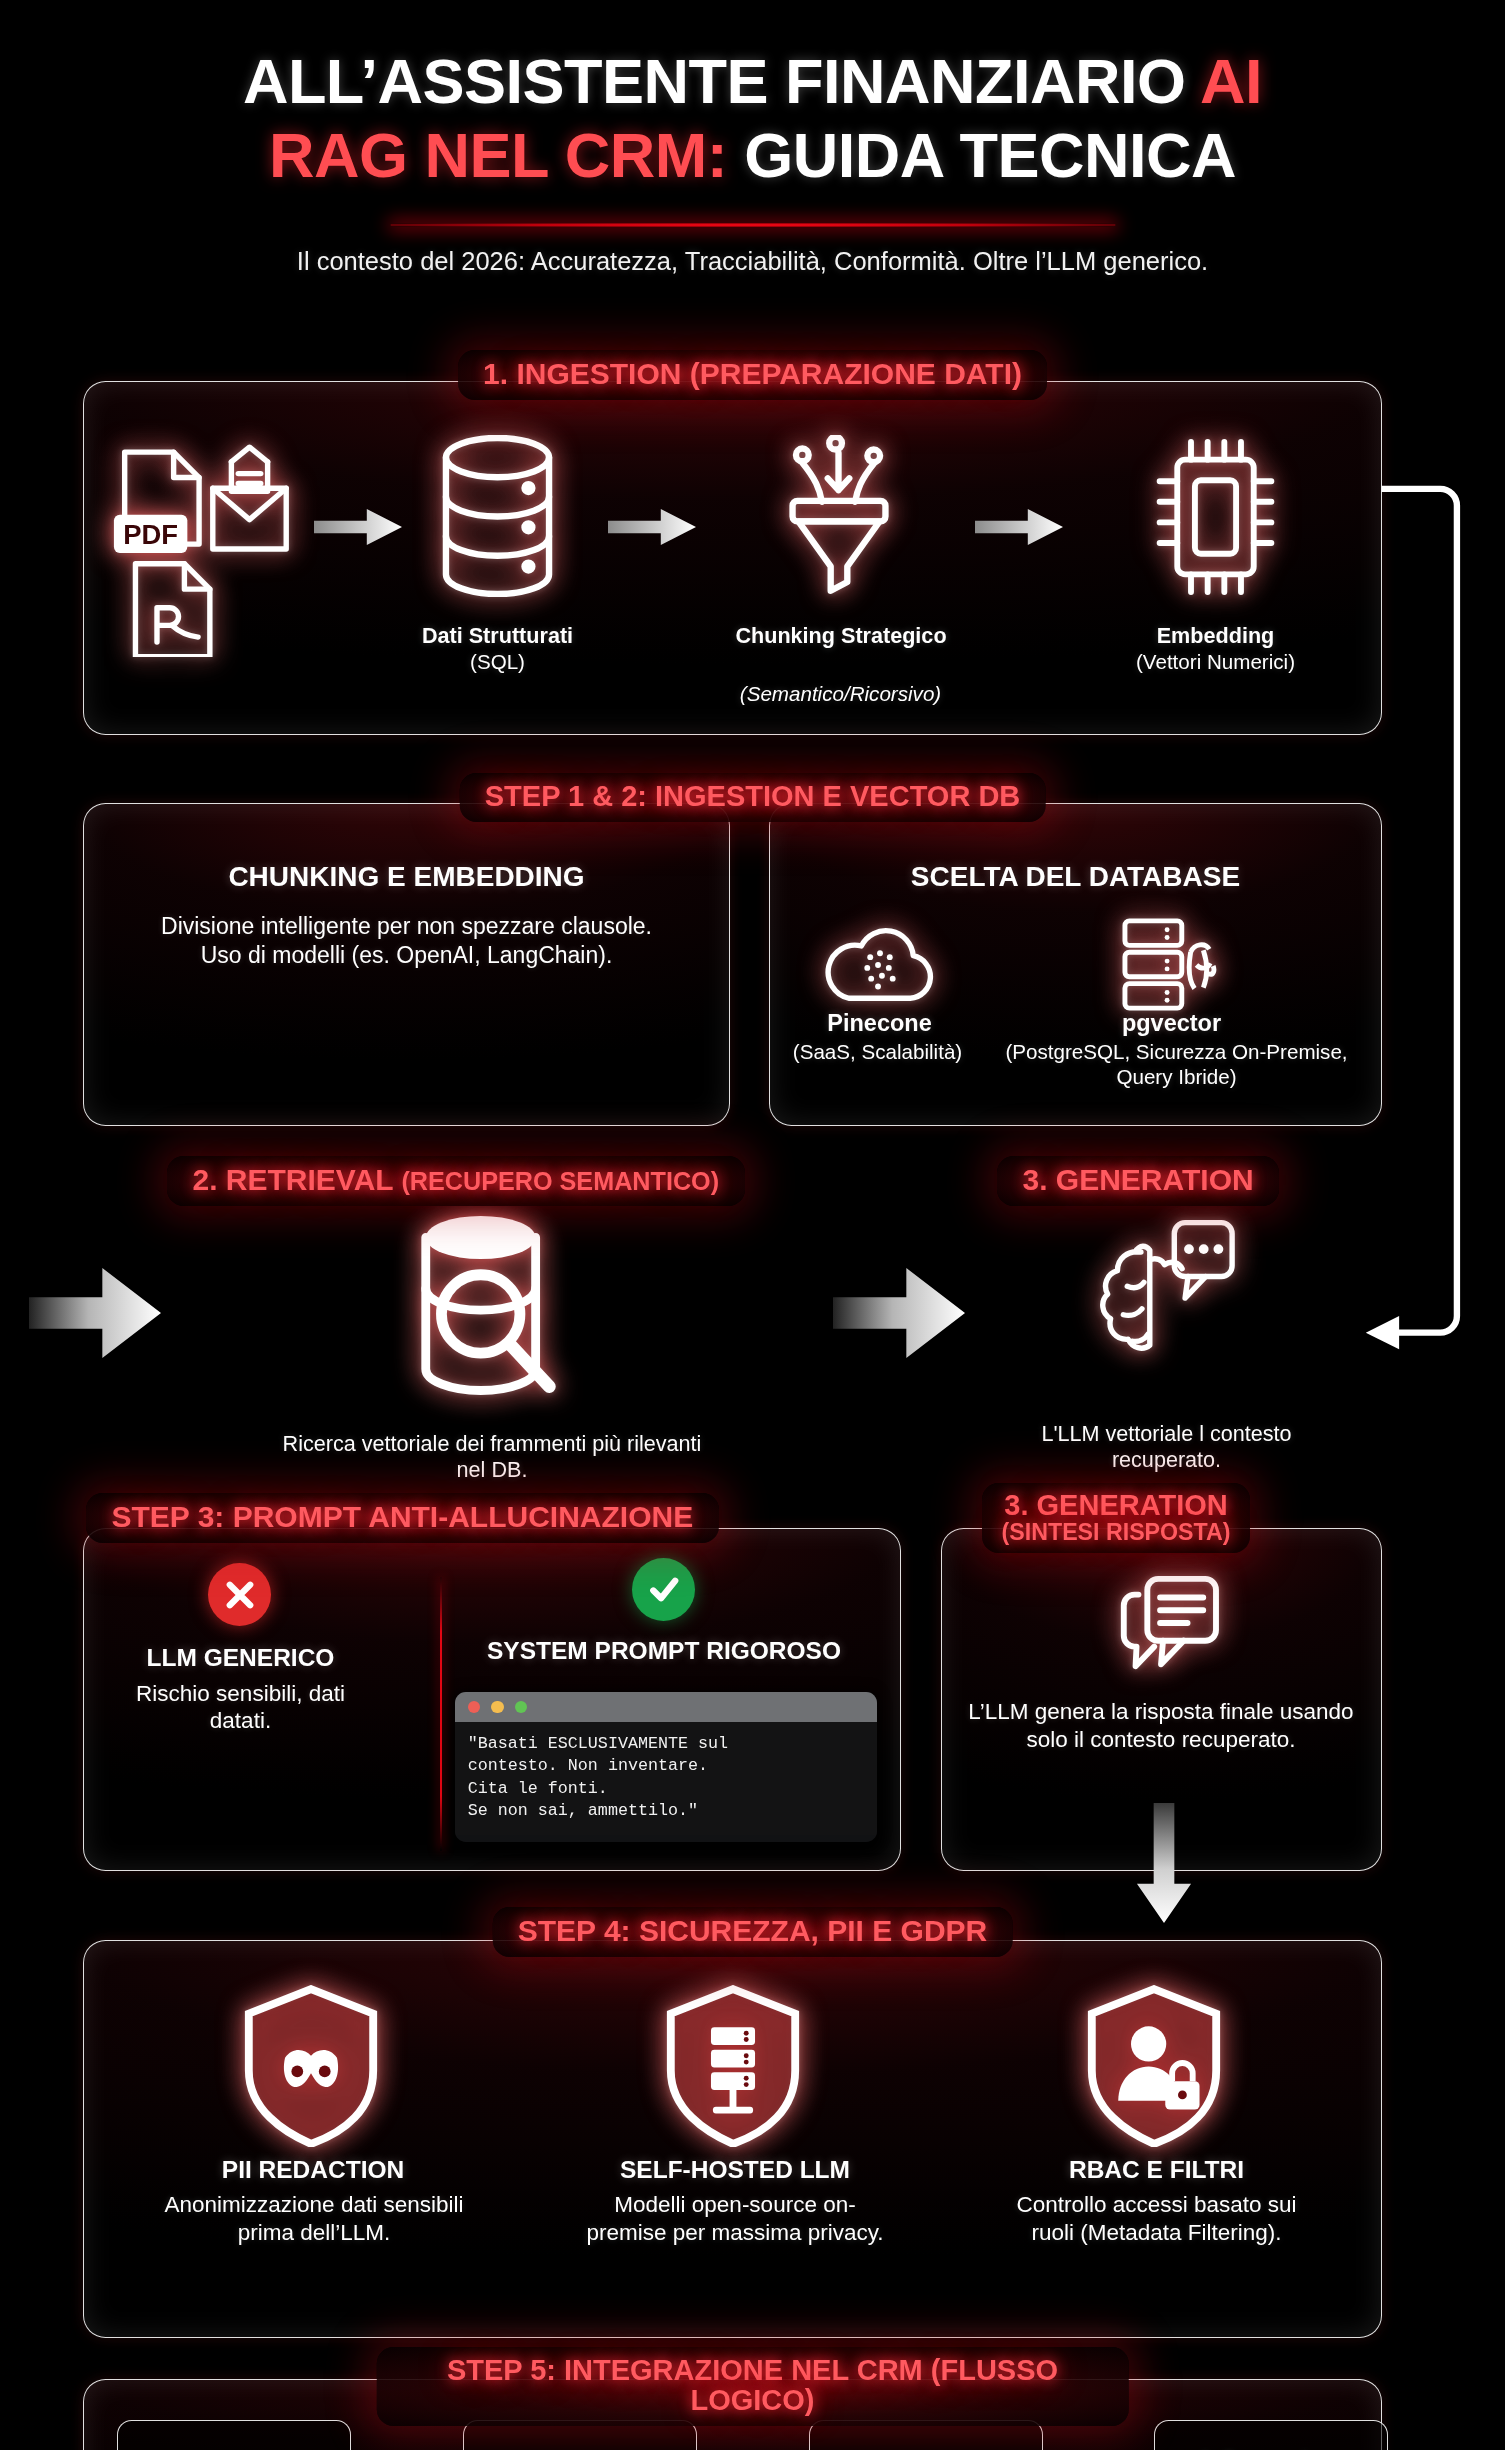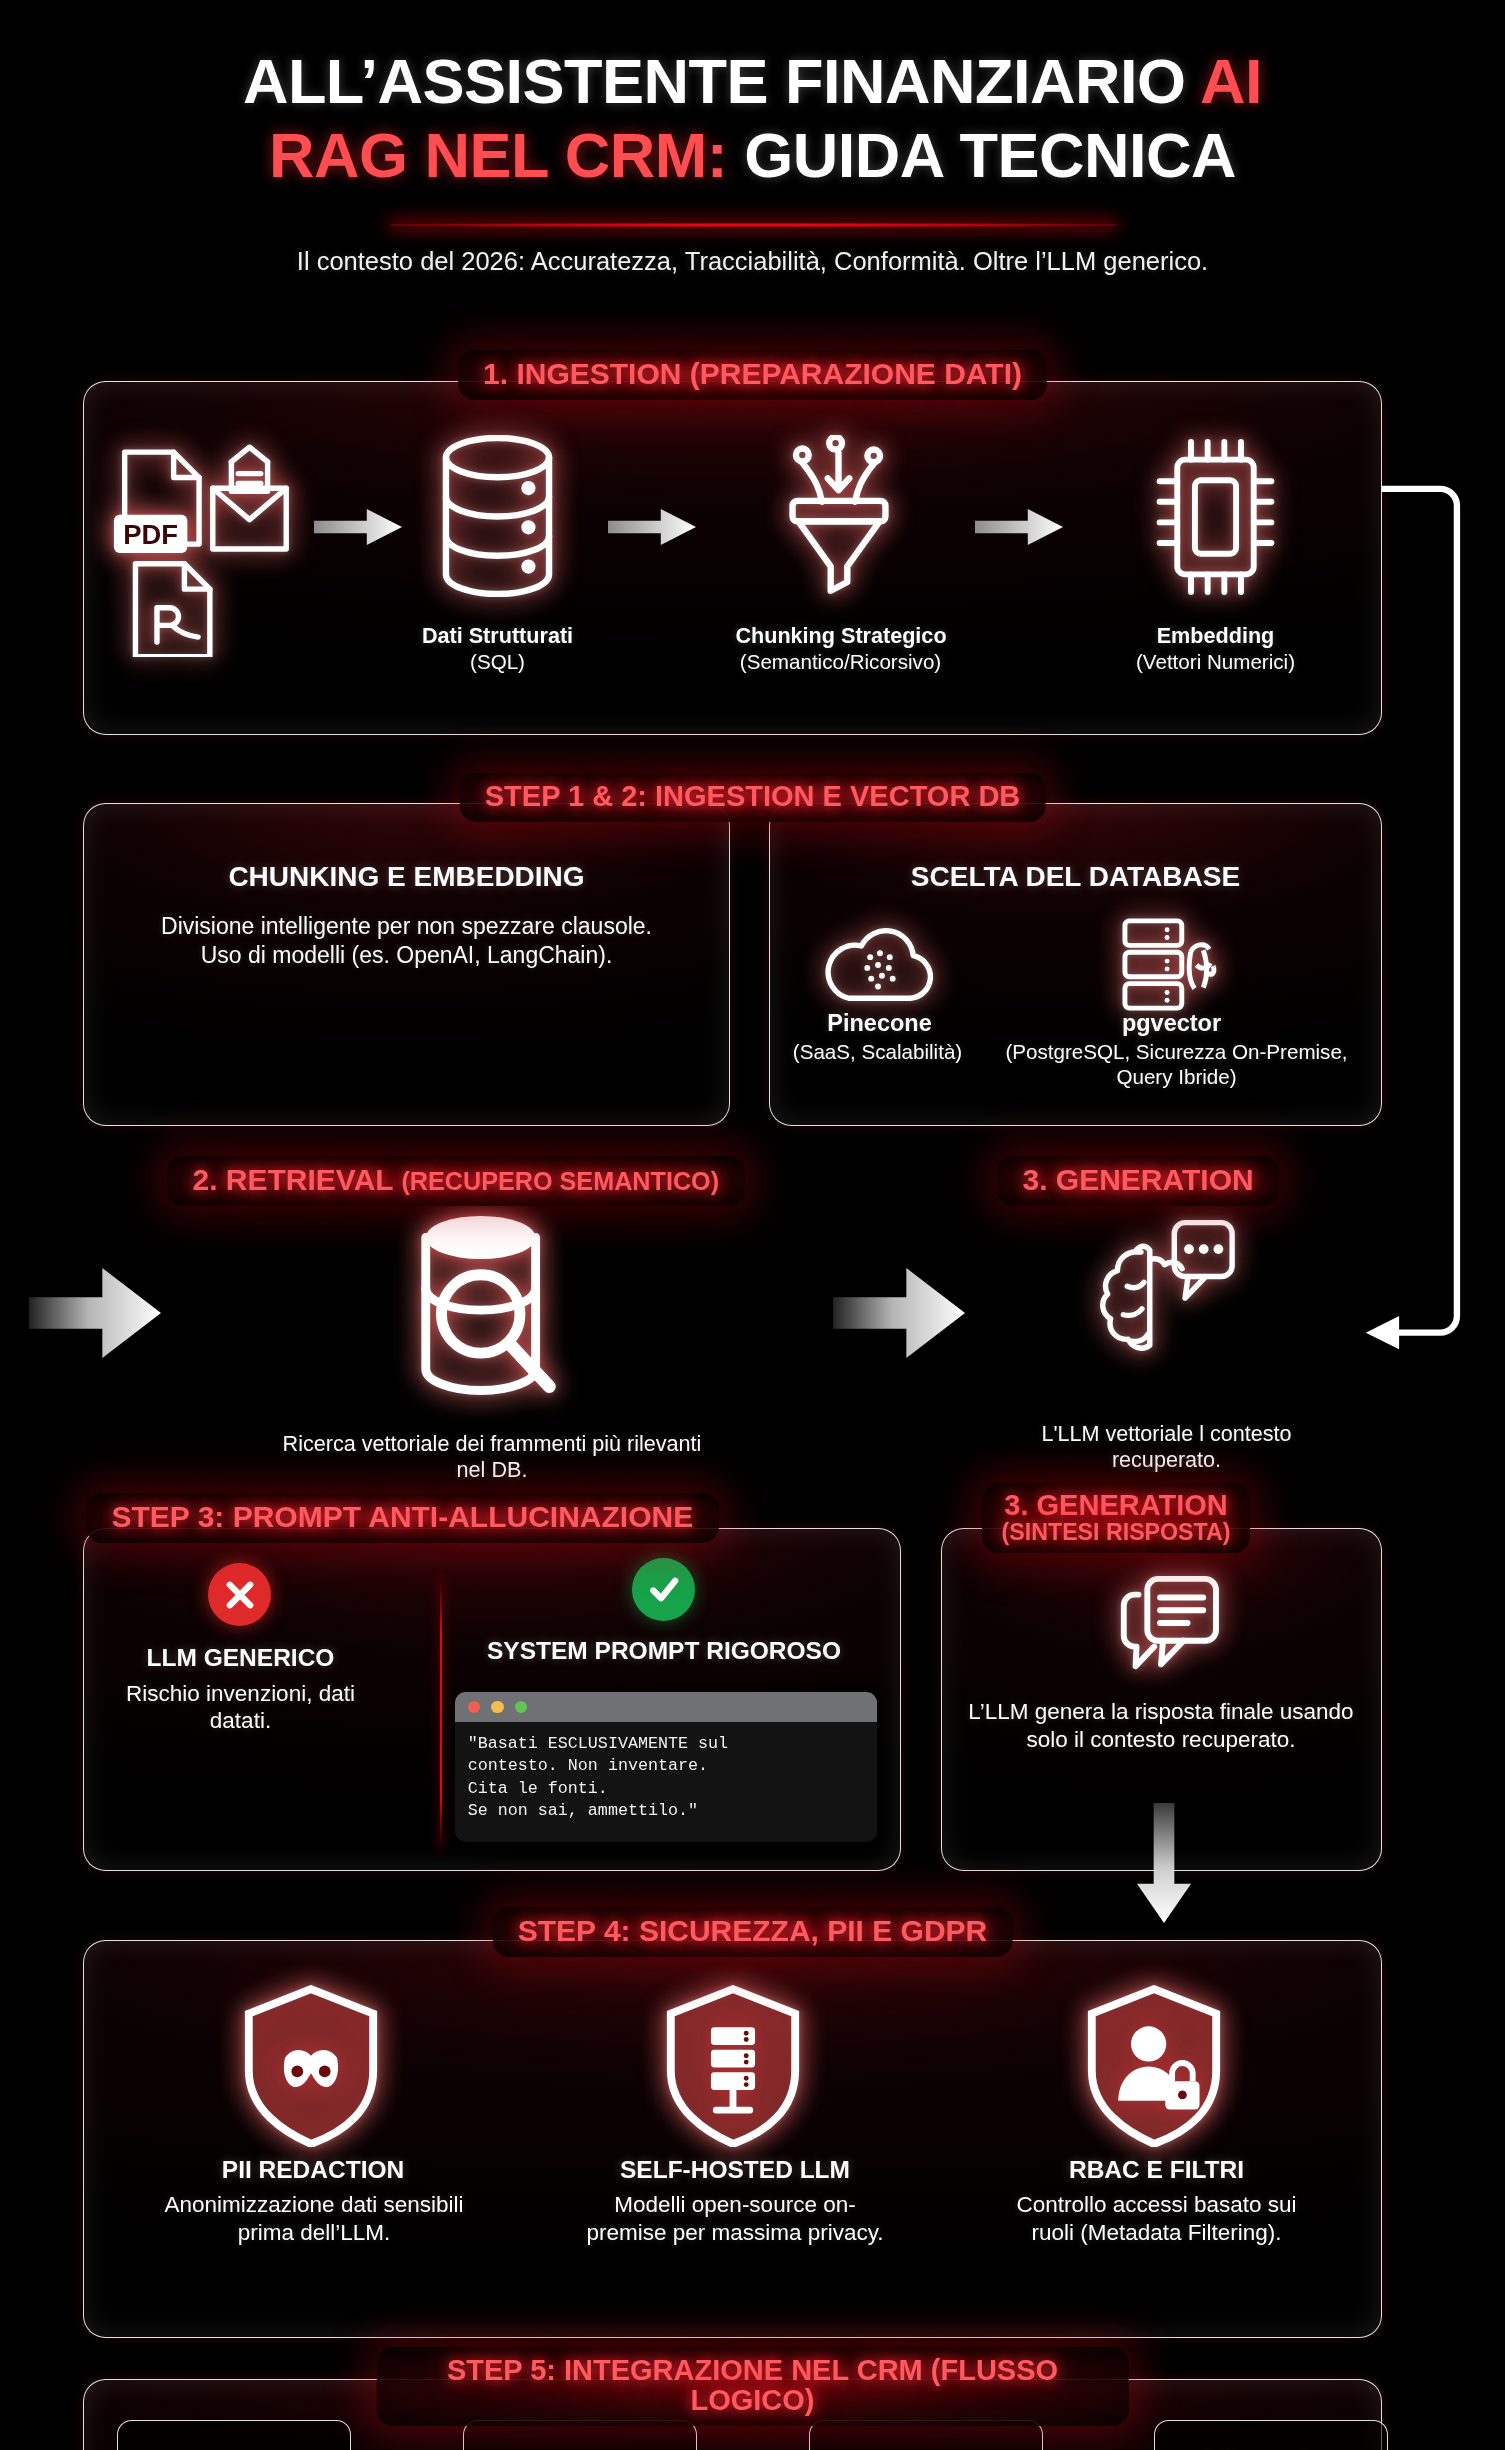--- a/index.html
+++ b/index.html
@@ -190,21 +190,21 @@
         <circle cx="128" cy="16" r="13"></circle>
         <circle cx="206" cy="42" r="13"></circle>
       <path d="M60 56 C 86 88, 96 110, 100 136"></path>
       <path d="M206 58 C 180 90, 172 112, 168 136"></path>
       <path d="M134 36 v76 M134 112 l-22 -24 M134 112 l22 -24"></path>
       <rect x="40" y="134" width="190" height="42" rx="10"></rect>
       <path d="M52 176 L118 268 v50 l34 -18 v-32 L218 176 Z"></path>
     </svg>
   </div>
   <div class="cap-strong" style="position:absolute; left:706px; top:623px; width:270px;">Chunking Strategico</div>
-  <div class="cap" style="position:absolute; left:696px; top:650px; width:289px;">(Semantico/Ricorsivo)</div>
+  <div class="cap" style="position:absolute; left:696px; top:682px; width:289px;font-style:italic;">(Semantico/Ricorsivo)</div>
 
   <div class="arrow-h" style="left:975px; top:505px;">
     <svg width="88" height="44" viewBox="0 0 180 90">
       <defs>
           <linearGradient id="ag3" x1="0" y1="0" x2="1" y2="0">
         <stop offset="0" stop-color="#8c8c8c"></stop>
             <stop offset="1" stop-color="#ffffff"></stop>
           </linearGradient>
         </defs>
       <path d="M0 32 h108 V8 l72 37 l-72 37 V58 H0 Z" fill="url(#ag3)"></path>
@@ -339,21 +339,21 @@
   <div class="chip" style="left:86px; top:1493px; font-size:30px; white-space:nowrap;">STEP 3: PROMPT ANTI-ALLUCINAZIONE</div>
 
   <div class="vdiv red" style="left:440px; top:1577px; height:274px;"></div>
 
   <div class="badge bad" style="left:208px; top:1563px; width:63px; height:63px;">
     <svg width="34" height="34" viewBox="0 0 70 70" stroke="#fff" stroke-width="13" stroke-linecap="round">
       <path d="M14 14 L56 56 M56 14 L14 56"></path>
     </svg>
   </div>
   <div class="h-sub" style="position:absolute; left:113px; top:1644px; width:255px; font-size:24.5px;">LLM GENERICO</div>
-  <div class="cap" style="position:absolute; left:113px; top:1680px; width:255px; font-size:22.5px;">Rischio invenzioni, dati datati.</div>
+  <div class="cap" style="position:absolute; left:113px; top:1680px; width:255px; font-size:22.5px;">Rischio sensibili, dati datati.</div>
 
   <div class="badge good" style="left:632px; top:1558px; width:63px; height:63px;">
     <svg width="36" height="36" viewBox="0 0 74 74" stroke="#fff" stroke-width="13" stroke-linecap="round" stroke-linejoin="round" fill="none">
       <path d="M15 38 L31 54 L60 18"></path>
     </svg>
   </div>
   <div class="h-sub" style="position:absolute; left:446px; top:1637px; width:436px; font-size:24.5px;">SYSTEM PROMPT RIGOROSO</div>
 
   <div class="term" style="left:455px; top:1692px; width:422px; height:150px;">
     <div class="term-bar">

